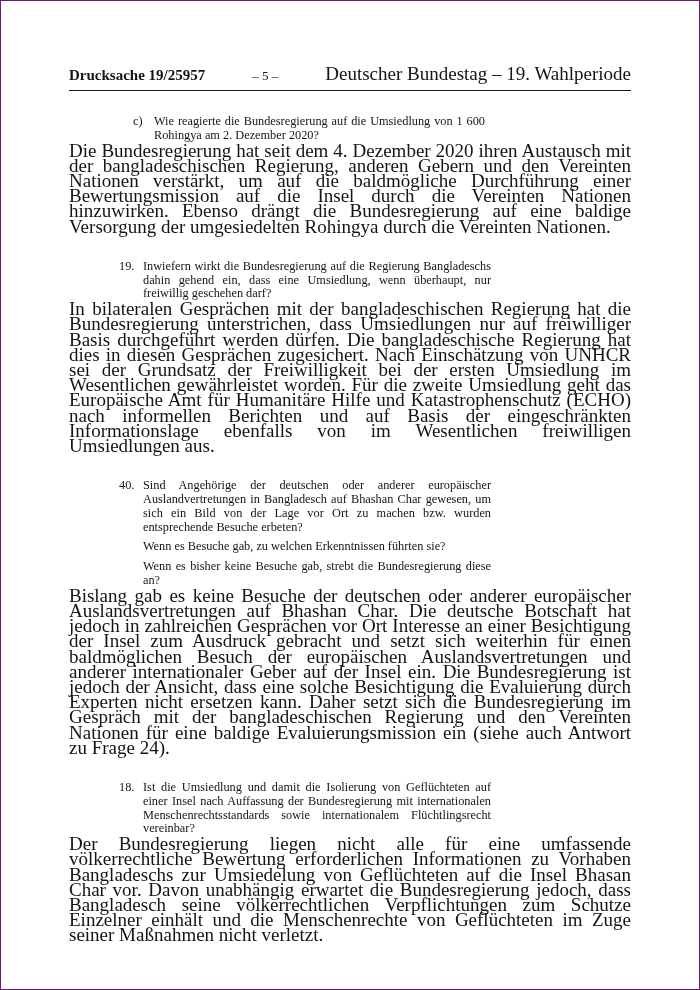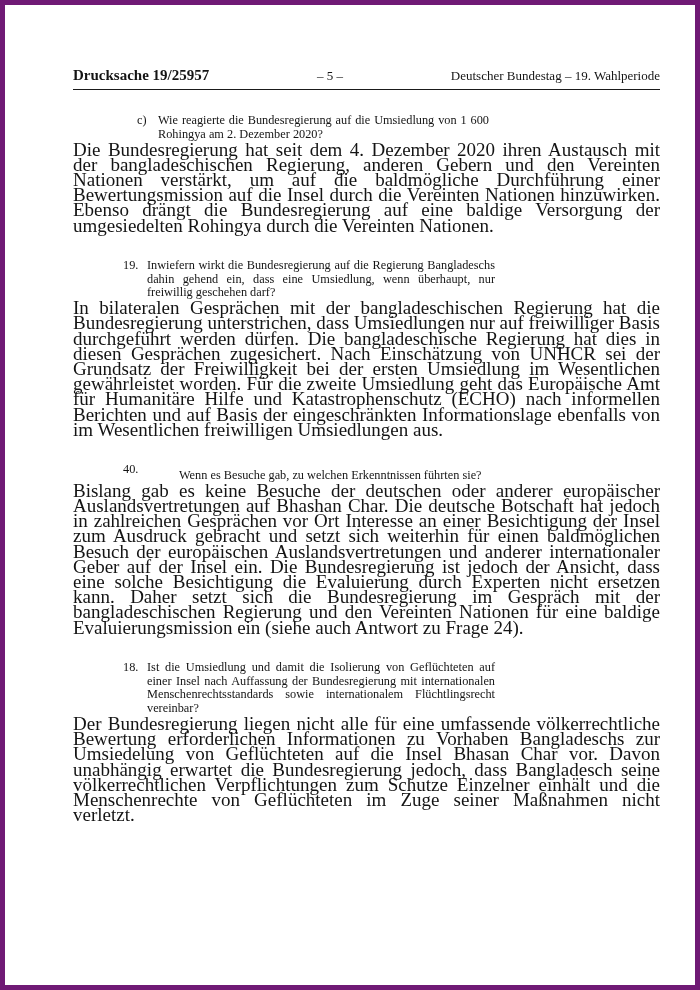--- a/index.html
+++ b/index.html
@@ -8,43 +8,43 @@
     width: 700px;
     height: 990px;
     font-family: "Liberation Serif", serif;
     color: #141414;
     overflow: hidden;
   }
   .page {
     width: 700px;
     height: 990px;
     background: #ffffff;
-    border: 5px solid #701a75;
-    padding: 62px 35px 0 68px;
+    border: 1px solid #701a75;
+    padding: 62px 68px 0 68px;
   }
   
   .page-header {
     display: flex;
     align-items: baseline;
     width: 100%;
   }
   .header-left {
     flex: 0 0 auto;
     font-weight: bold;
     font-size: 15px;
     white-space: nowrap;
   }
   .header-center {
     flex: 1 1 auto;
     text-align: center;
     font-size: 13px;
   }
   .header-right {
     flex: 0 0 auto;
-    font-size: 13px;
+    font-size: 19px;
     white-space: nowrap;
   }
   .header-rule {
     border: none;
     border-top: 1.4px solid #1a1a1a;
     margin-top: 5px;
   }
   
   .answer {
     font-size: 19px;
@@ -69,21 +69,21 @@
     font-family: Liberation Serif, serif;
   }
   .question.lettered {
     margin-left: 64px;
     width: 352px;
     margin-top: 24px;
   }
   .q-label { flex: 0 0 24px; }
   .question.lettered .q-label { flex: 0 0 21px; }
   .q-body { flex: 1 1 auto; }
-  .q-sub { margin-top: 6px; margin-left: 32px; }
+  .q-sub { margin-top: 6px; }
 </style>
 </head>
 <body>
 
 <div class="page">
 
   <header class="page-header">
     <div class="header-left">
       <span>Drucksache</span>&nbsp;<span>19/25957</span>
     </div>
@@ -102,21 +102,23 @@
   <div class="question numbered">
     <span class="q-label">19.</span>
     <div class="q-body">Inwiefern wirkt die Bundesregierung auf die Regierung Bangladeschs dahin gehend ein, dass eine Umsiedlung, wenn überhaupt, nur freiwillig geschehen darf?</div>
   </div>
 
   <p class="answer">In bilateralen Gesprächen mit der bangladeschischen Regierung hat die Bundesregierung unterstrichen, dass Umsiedlungen nur auf freiwilliger Basis durchgeführt werden dürfen. Die bangladeschische Regierung hat dies in diesen Gesprächen zugesichert. Nach Einschätzung von UNHCR sei der Grundsatz der Freiwilligkeit bei der ersten Umsiedlung im Wesentlichen gewährleistet worden. Für die zweite Umsiedlung geht das Europäische Amt für Humanitäre Hilfe und Katastrophenschutz (ECHO) nach informellen Berichten und auf Basis der eingeschränkten Informationslage ebenfalls von im Wesentlichen freiwilligen Umsiedlungen aus.</p>
 
   <div class="question numbered">
     <span class="q-label">40.</span>
     <div class="q-body">
+      <div>Sind Angehörige der deutschen oder anderer europäischer Auslandvertretungen in Bangladesch auf Bhashan Char gewesen, um sich ein Bild von der Lage vor Ort zu machen bzw. wurden entsprechende Besuche erbeten?</div>
       <div class="q-sub">Wenn es Besuche gab, zu welchen Erkenntnissen führten sie?</div>
+      <div class="q-sub">Wenn es bisher keine Besuche gab, strebt die Bundesregierung diese an?</div>
     </div>
   </div>
 
   <p class="answer">Bislang gab es keine Besuche der deutschen oder anderer europäischer Auslandsvertretungen auf Bhashan Char. Die deutsche Botschaft hat jedoch in zahlreichen Gesprächen vor Ort Interesse an einer Besichtigung der Insel zum Ausdruck gebracht und setzt sich weiterhin für einen baldmöglichen Besuch der europäischen Auslandsvertretungen und anderer internationaler Geber auf der Insel ein. Die Bundesregierung ist jedoch der Ansicht, dass eine solche Besichtigung die Evaluierung durch Experten nicht ersetzen kann. Daher setzt sich die Bundesregierung im Gespräch mit der bangladeschischen Regierung und den Vereinten Nationen für eine baldige Evaluierungsmission ein (siehe auch Antwort zu Frage 24).</p>
 
   <div class="question numbered">
     <span class="q-label">18.</span>
     <div class="q-body">Ist die Umsiedlung und damit die Isolierung von Geflüchteten auf einer Insel nach Auffassung der Bundesregierung mit internationalen Menschenrechtsstandards sowie internationalem Flüchtlingsrecht vereinbar?</div>
   </div>
 

